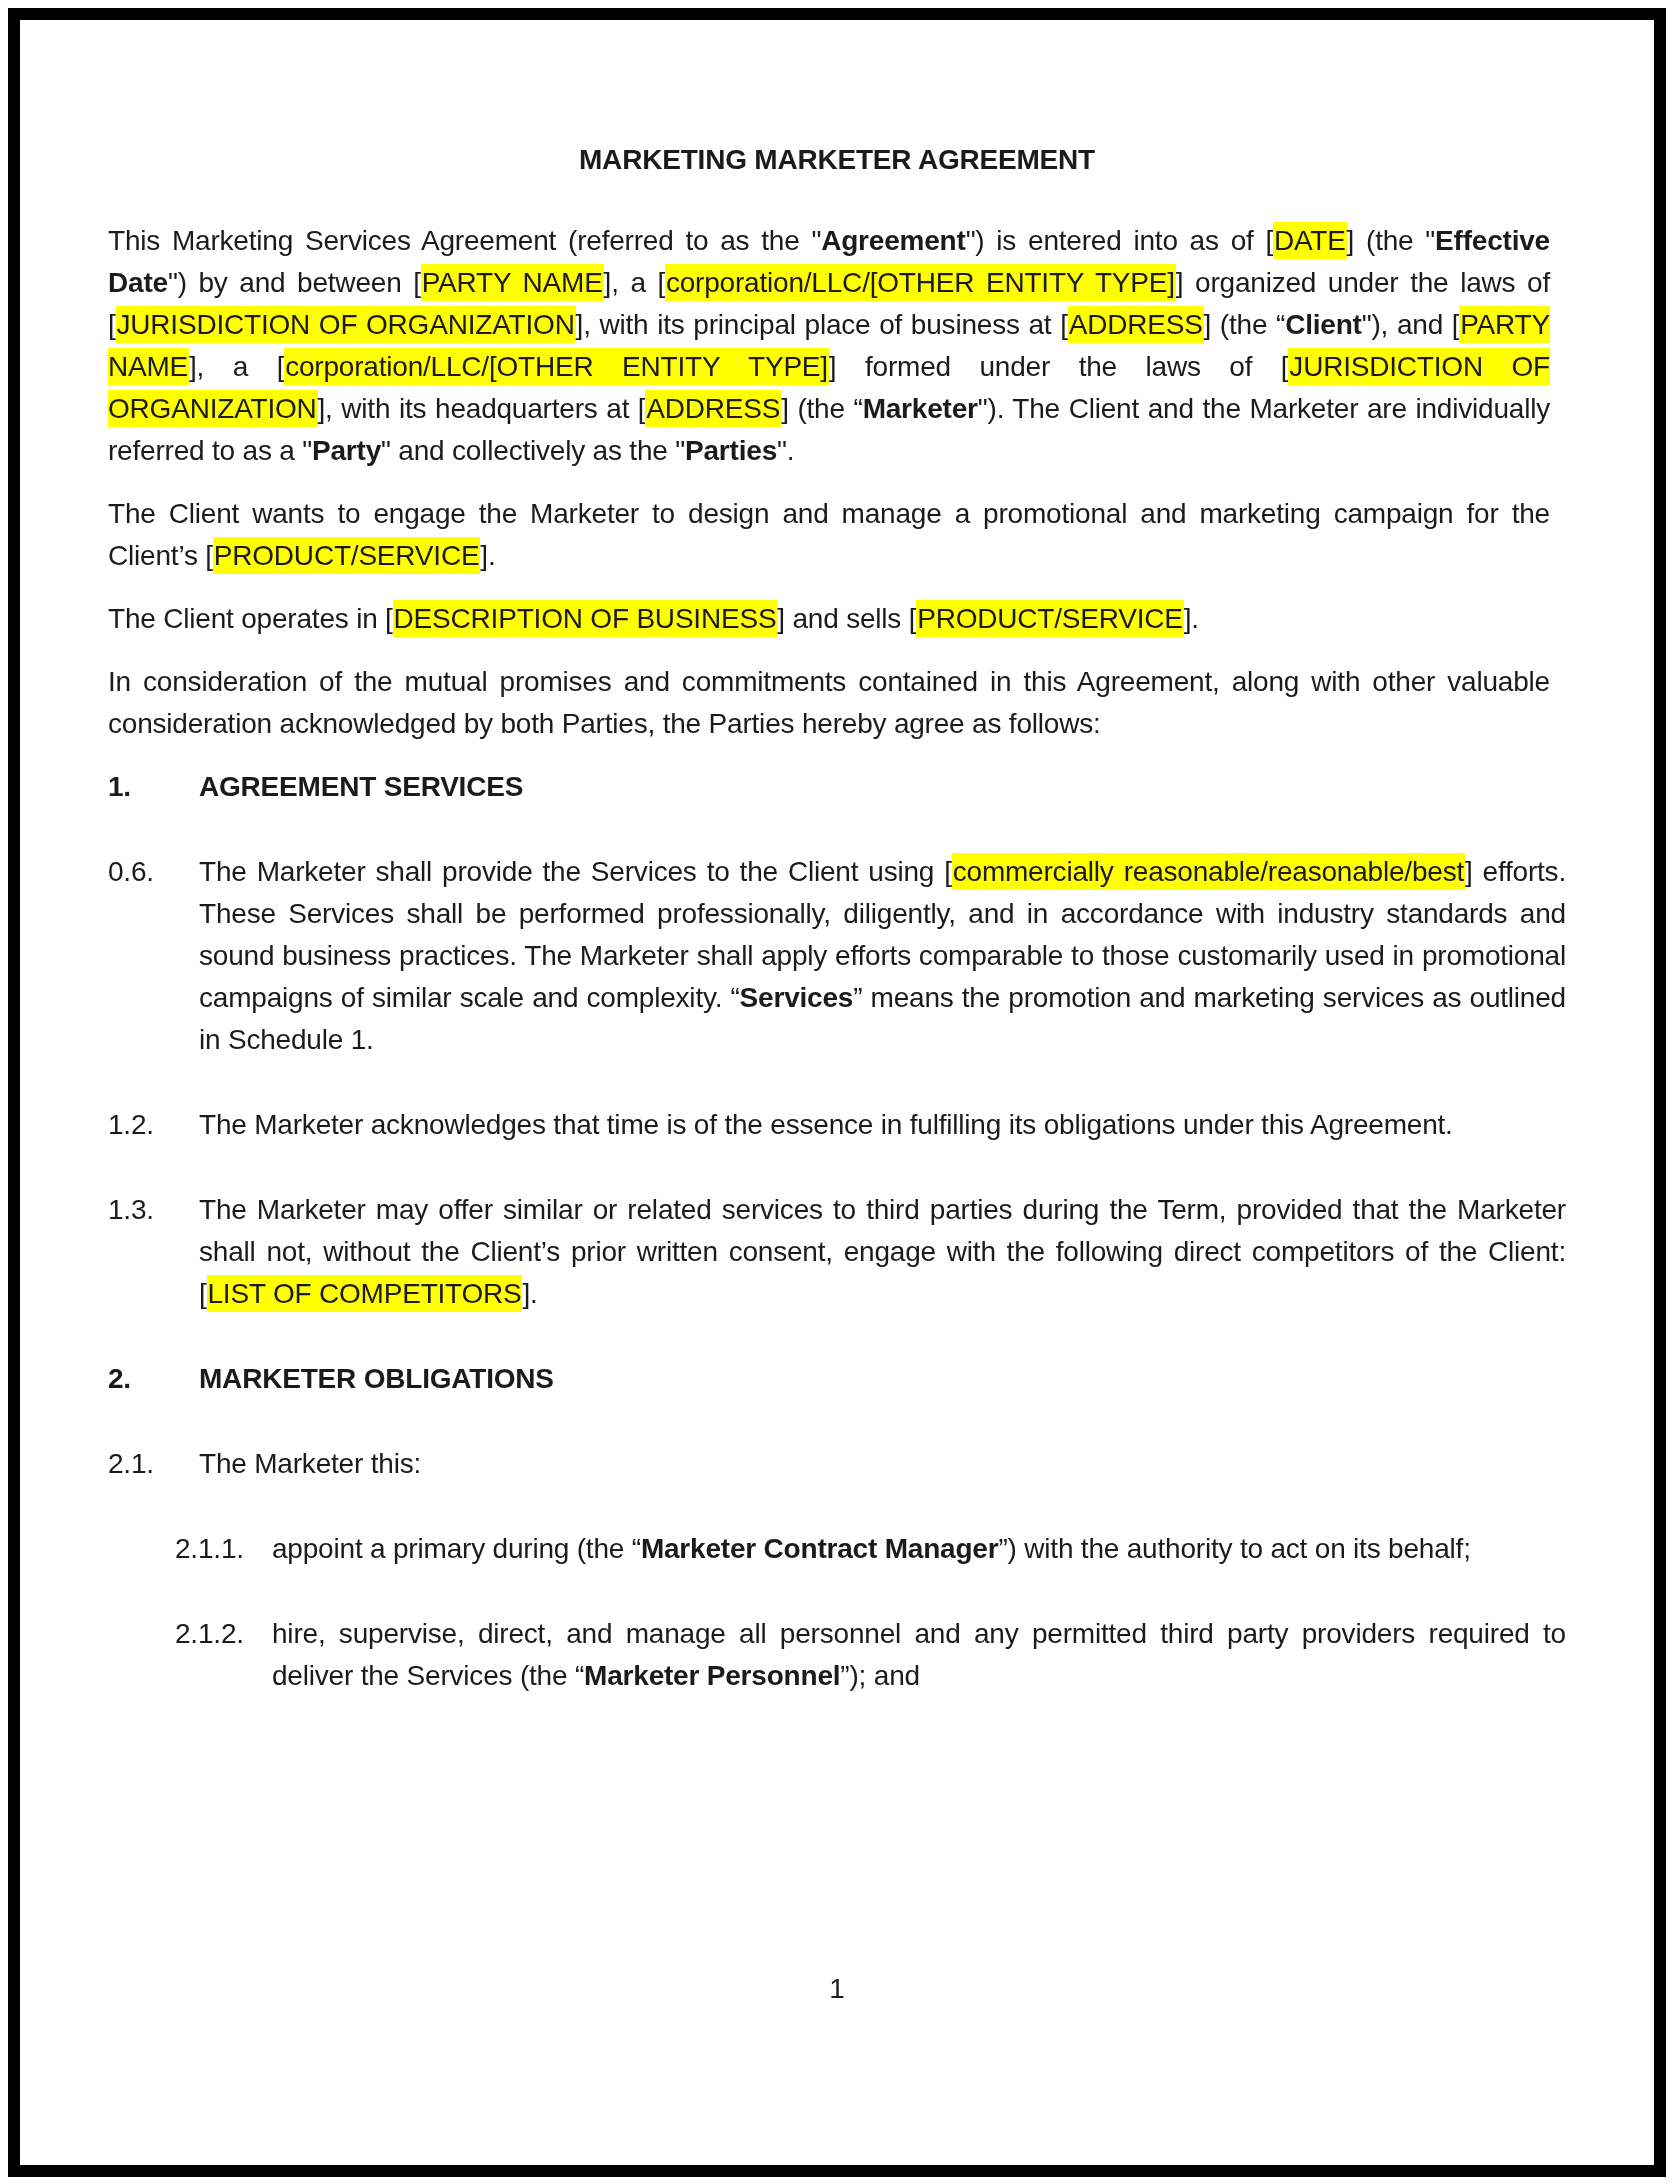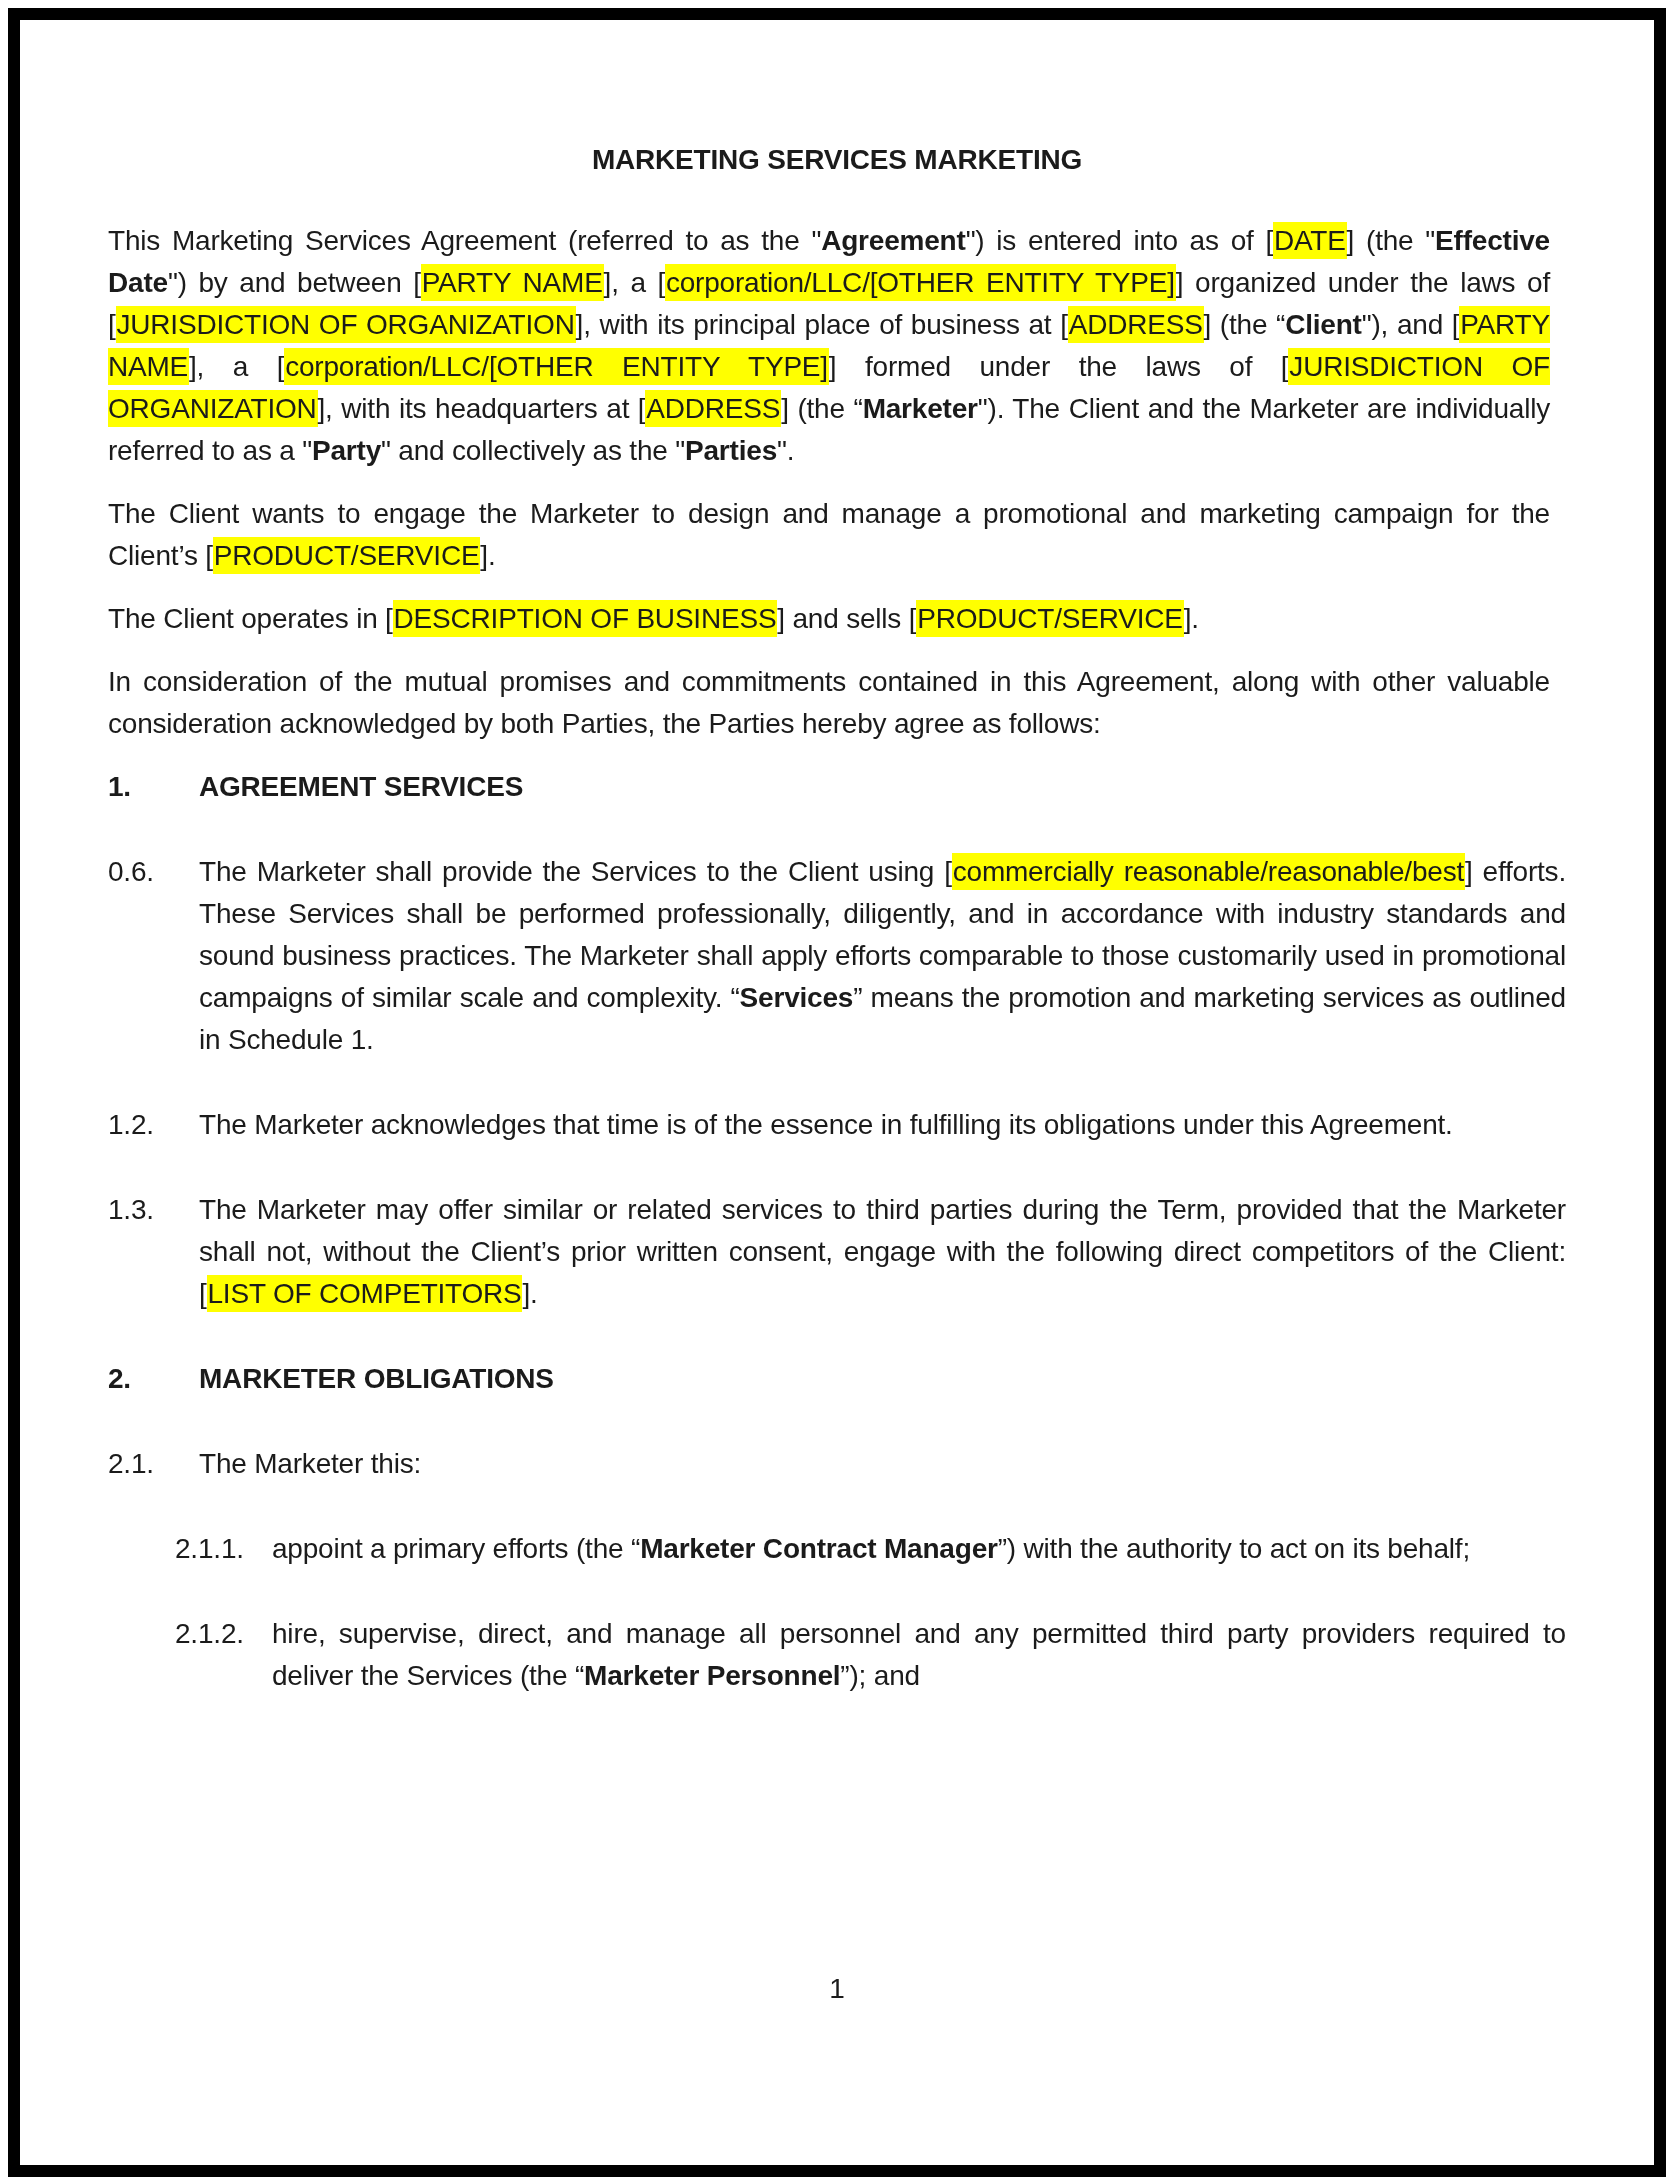--- a/index.html
+++ b/index.html
@@ -75,21 +75,21 @@
     font-size: 28px;
     line-height: 42px;
   }
 </style>
 </head>
 <body>
 
 <div class="sheet">
   <div class="frame"></div>
   <div class="content">
-    <h1 class="doc-title">MARKETING SERVICES MARKETING</h1>
+    <h1 class="doc-title">MARKETING MARKETER AGREEMENT</h1>
     <div id="doc-body">
         <p class="para"><span>This Marketing Services Agreement (referred to as the "</span><span class="bold">Agreement</span><span>") is entered into as of [</span><span class="hl">DATE</span><span>] (the "</span><span class="bold">Effective Date</span><span>") by and between [</span><span class="hl">PARTY NAME</span><span>], a [</span><span class="hl">corporation/LLC/[OTHER ENTITY TYPE]</span><span>] organized under the laws of [</span><span class="hl">JURISDICTION OF ORGANIZATION</span><span>], with its principal place of business at [</span><span class="hl">ADDRESS</span><span>] (the “</span><span class="bold">Client</span><span>"), and [</span><span class="hl">PARTY NAME</span><span>], a [</span><span class="hl">corporation/LLC/[OTHER ENTITY TYPE]</span><span>] formed under the laws of [</span><span class="hl">JURISDICTION OF ORGANIZATION</span><span>], with its headquarters at [</span><span class="hl">ADDRESS</span><span>] (the “</span><span class="bold">Marketer</span><span>"). The Client and the Marketer are individually referred to as a "</span><span class="bold">Party</span><span>" and collectively as the "</span><span class="bold">Parties</span><span>".</span></p>
         <p class="para"><span>The Client wants to engage the Marketer to design and manage a promotional and marketing campaign for the Client’s [</span><span class="hl">PRODUCT/SERVICE</span><span>].</span></p>
         <p class="para"><span>The Client operates in [</span><span class="hl">DESCRIPTION OF BUSINESS</span><span>] and sells [</span><span class="hl">PRODUCT/SERVICE</span><span>].</span></p>
         <p class="para"><span>In consideration of the mutual promises and commitments contained in this Agreement, along with other valuable consideration acknowledged by both Parties, the Parties hereby agree as follows:</span></p>
         <div class="item heading">
           <span class="num">1.</span>
           <div class="txt"><span>AGREEMENT SERVICES</span></div>
         </div>
         <div class="item">
@@ -107,21 +107,21 @@
         <div class="item heading">
           <span class="num">2.</span>
           <div class="txt"><span>MARKETER OBLIGATIONS</span></div>
         </div>
         <div class="item">
           <span class="num">2.1.</span>
           <div class="txt"><span>The Marketer this:</span></div>
         </div>
         <div class="item sub">
           <span class="num">2.1.1.</span>
-          <div class="txt"><span>appoint a primary efforts (the “</span><span class="bold">Marketer Contract Manager</span><span>”) with the authority to act on its behalf;</span></div>
+          <div class="txt"><span>appoint a primary during (the “</span><span class="bold">Marketer Contract Manager</span><span>”) with the authority to act on its behalf;</span></div>
         </div>
         <div class="item sub">
           <span class="num">2.1.2.</span>
           <div class="txt"><span>hire, supervise, direct, and manage all personnel and any permitted third party providers required to deliver the Services (the “</span><span class="bold">Marketer Personnel</span><span>”); and</span></div>
         </div>
       </div>
   </div>
   <div class="pagefoot">1</div>
 </div>
 

